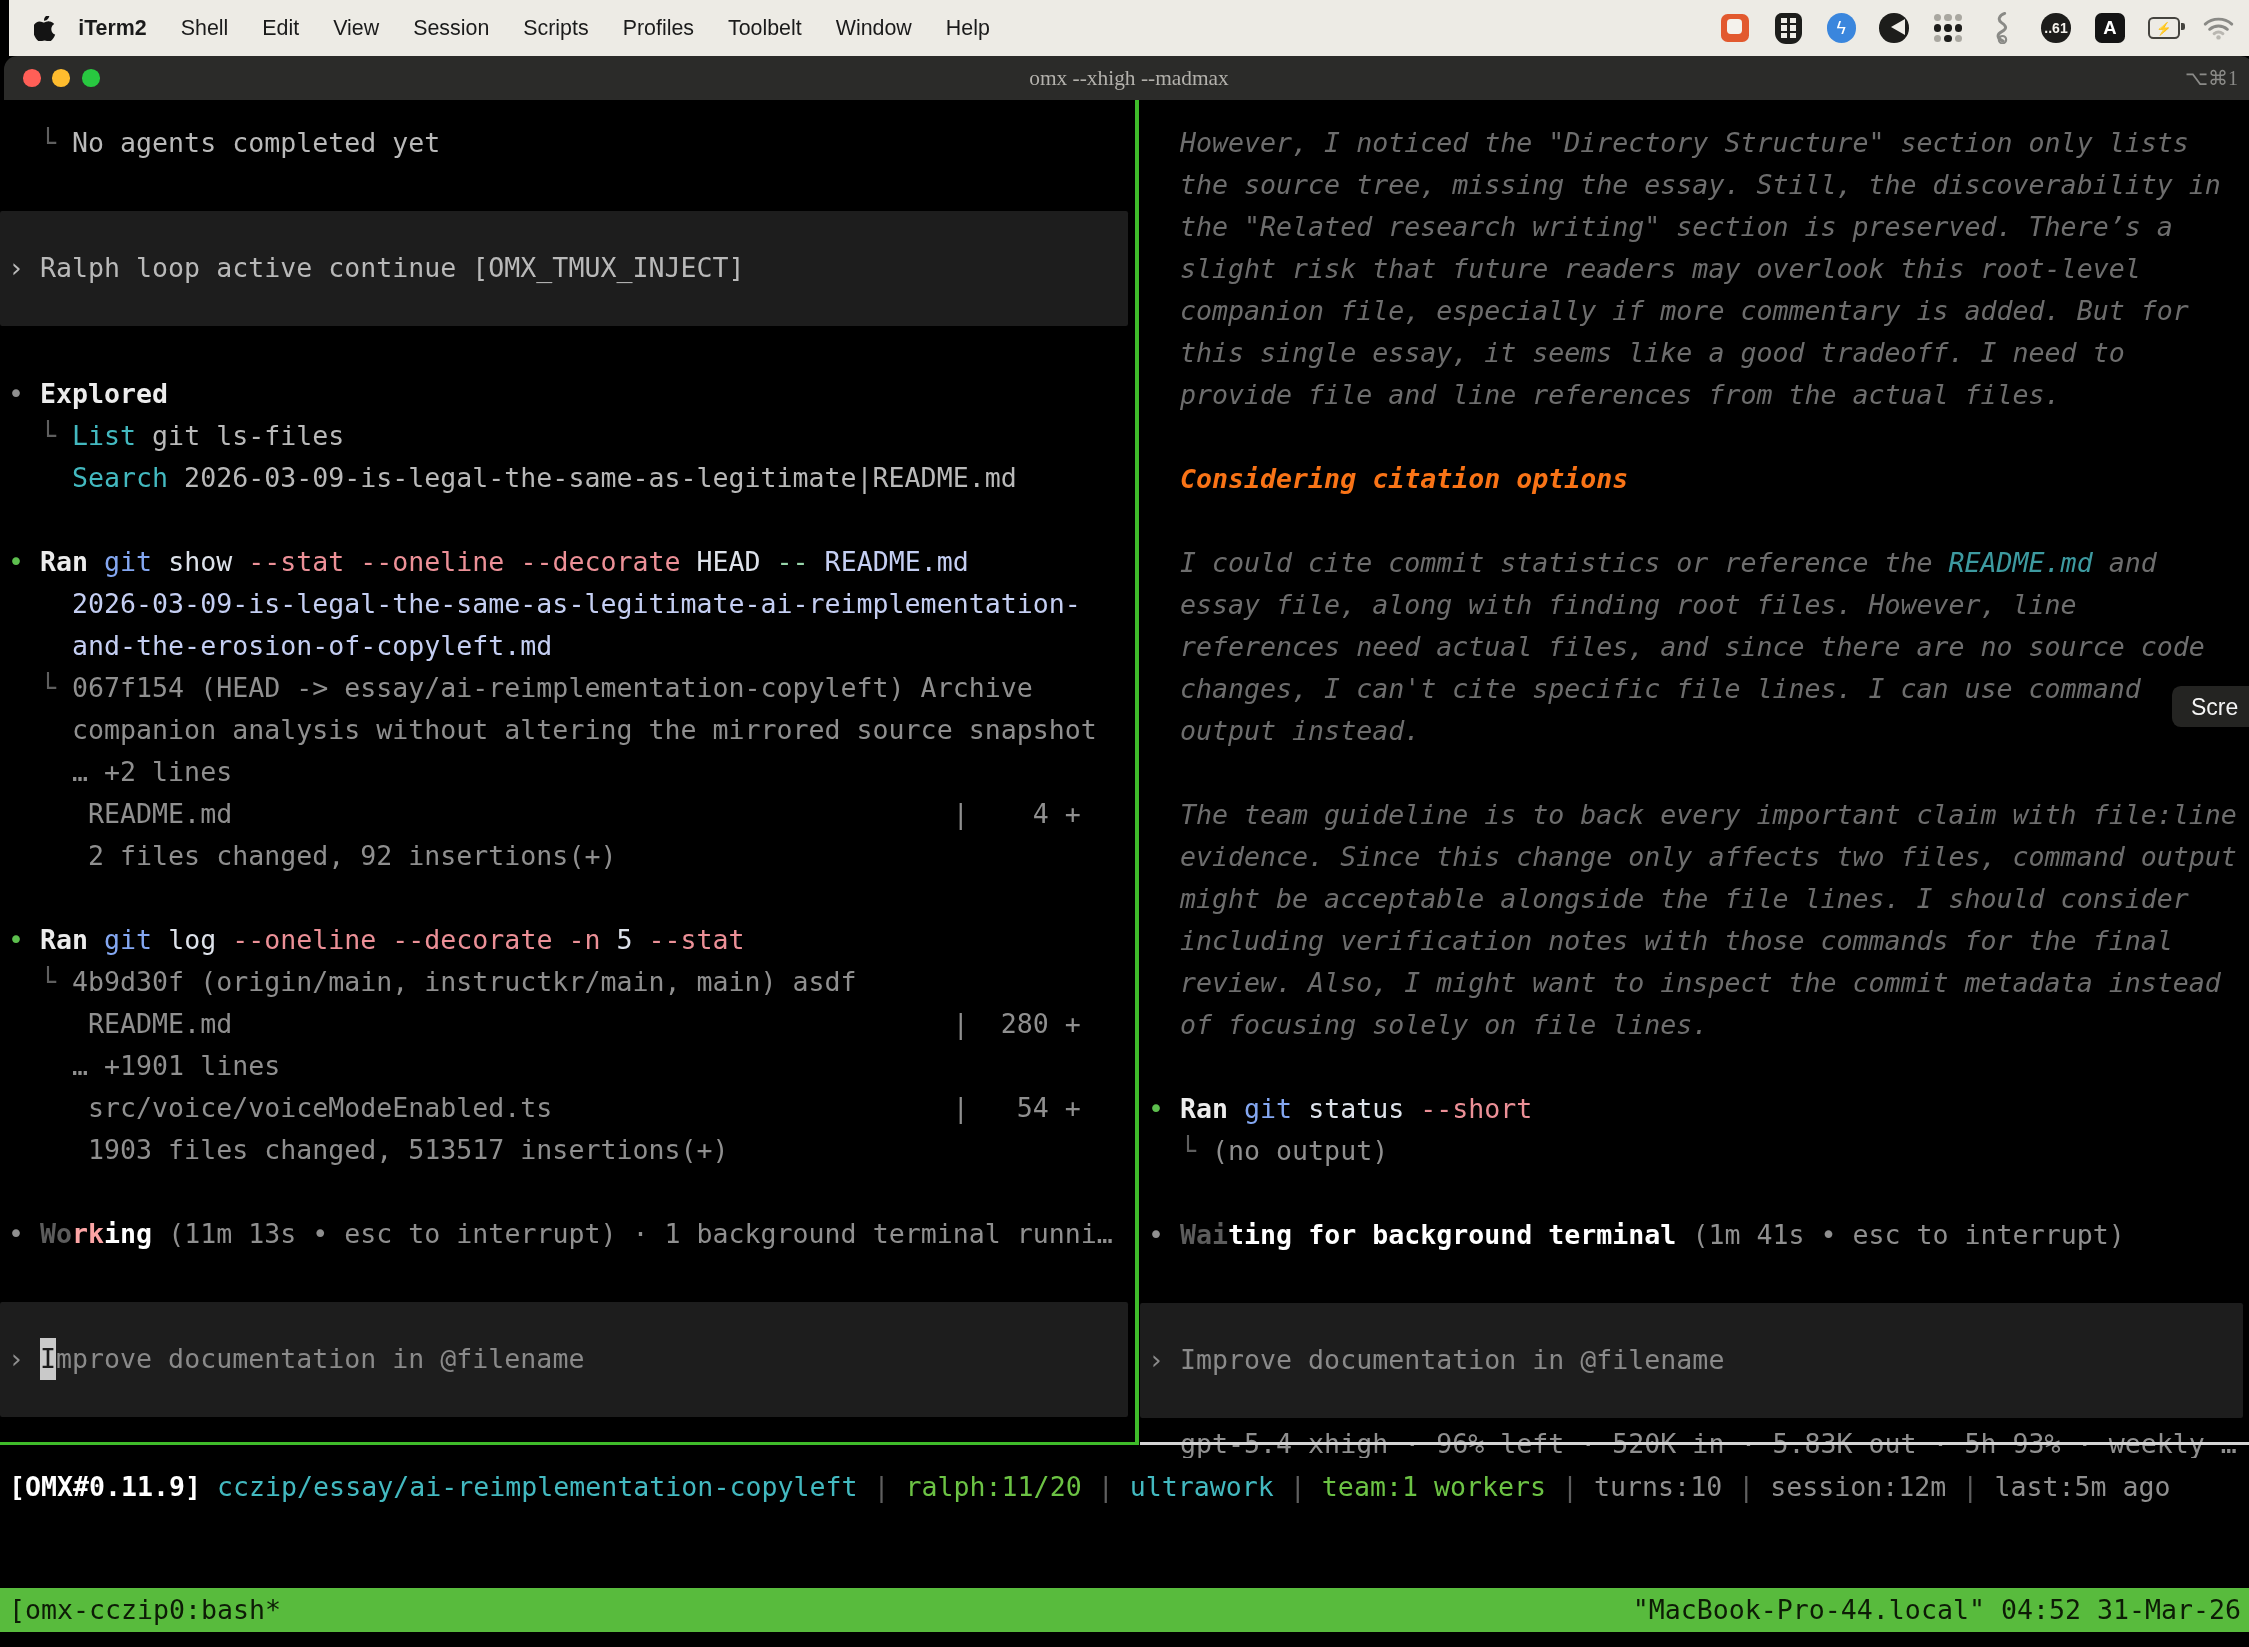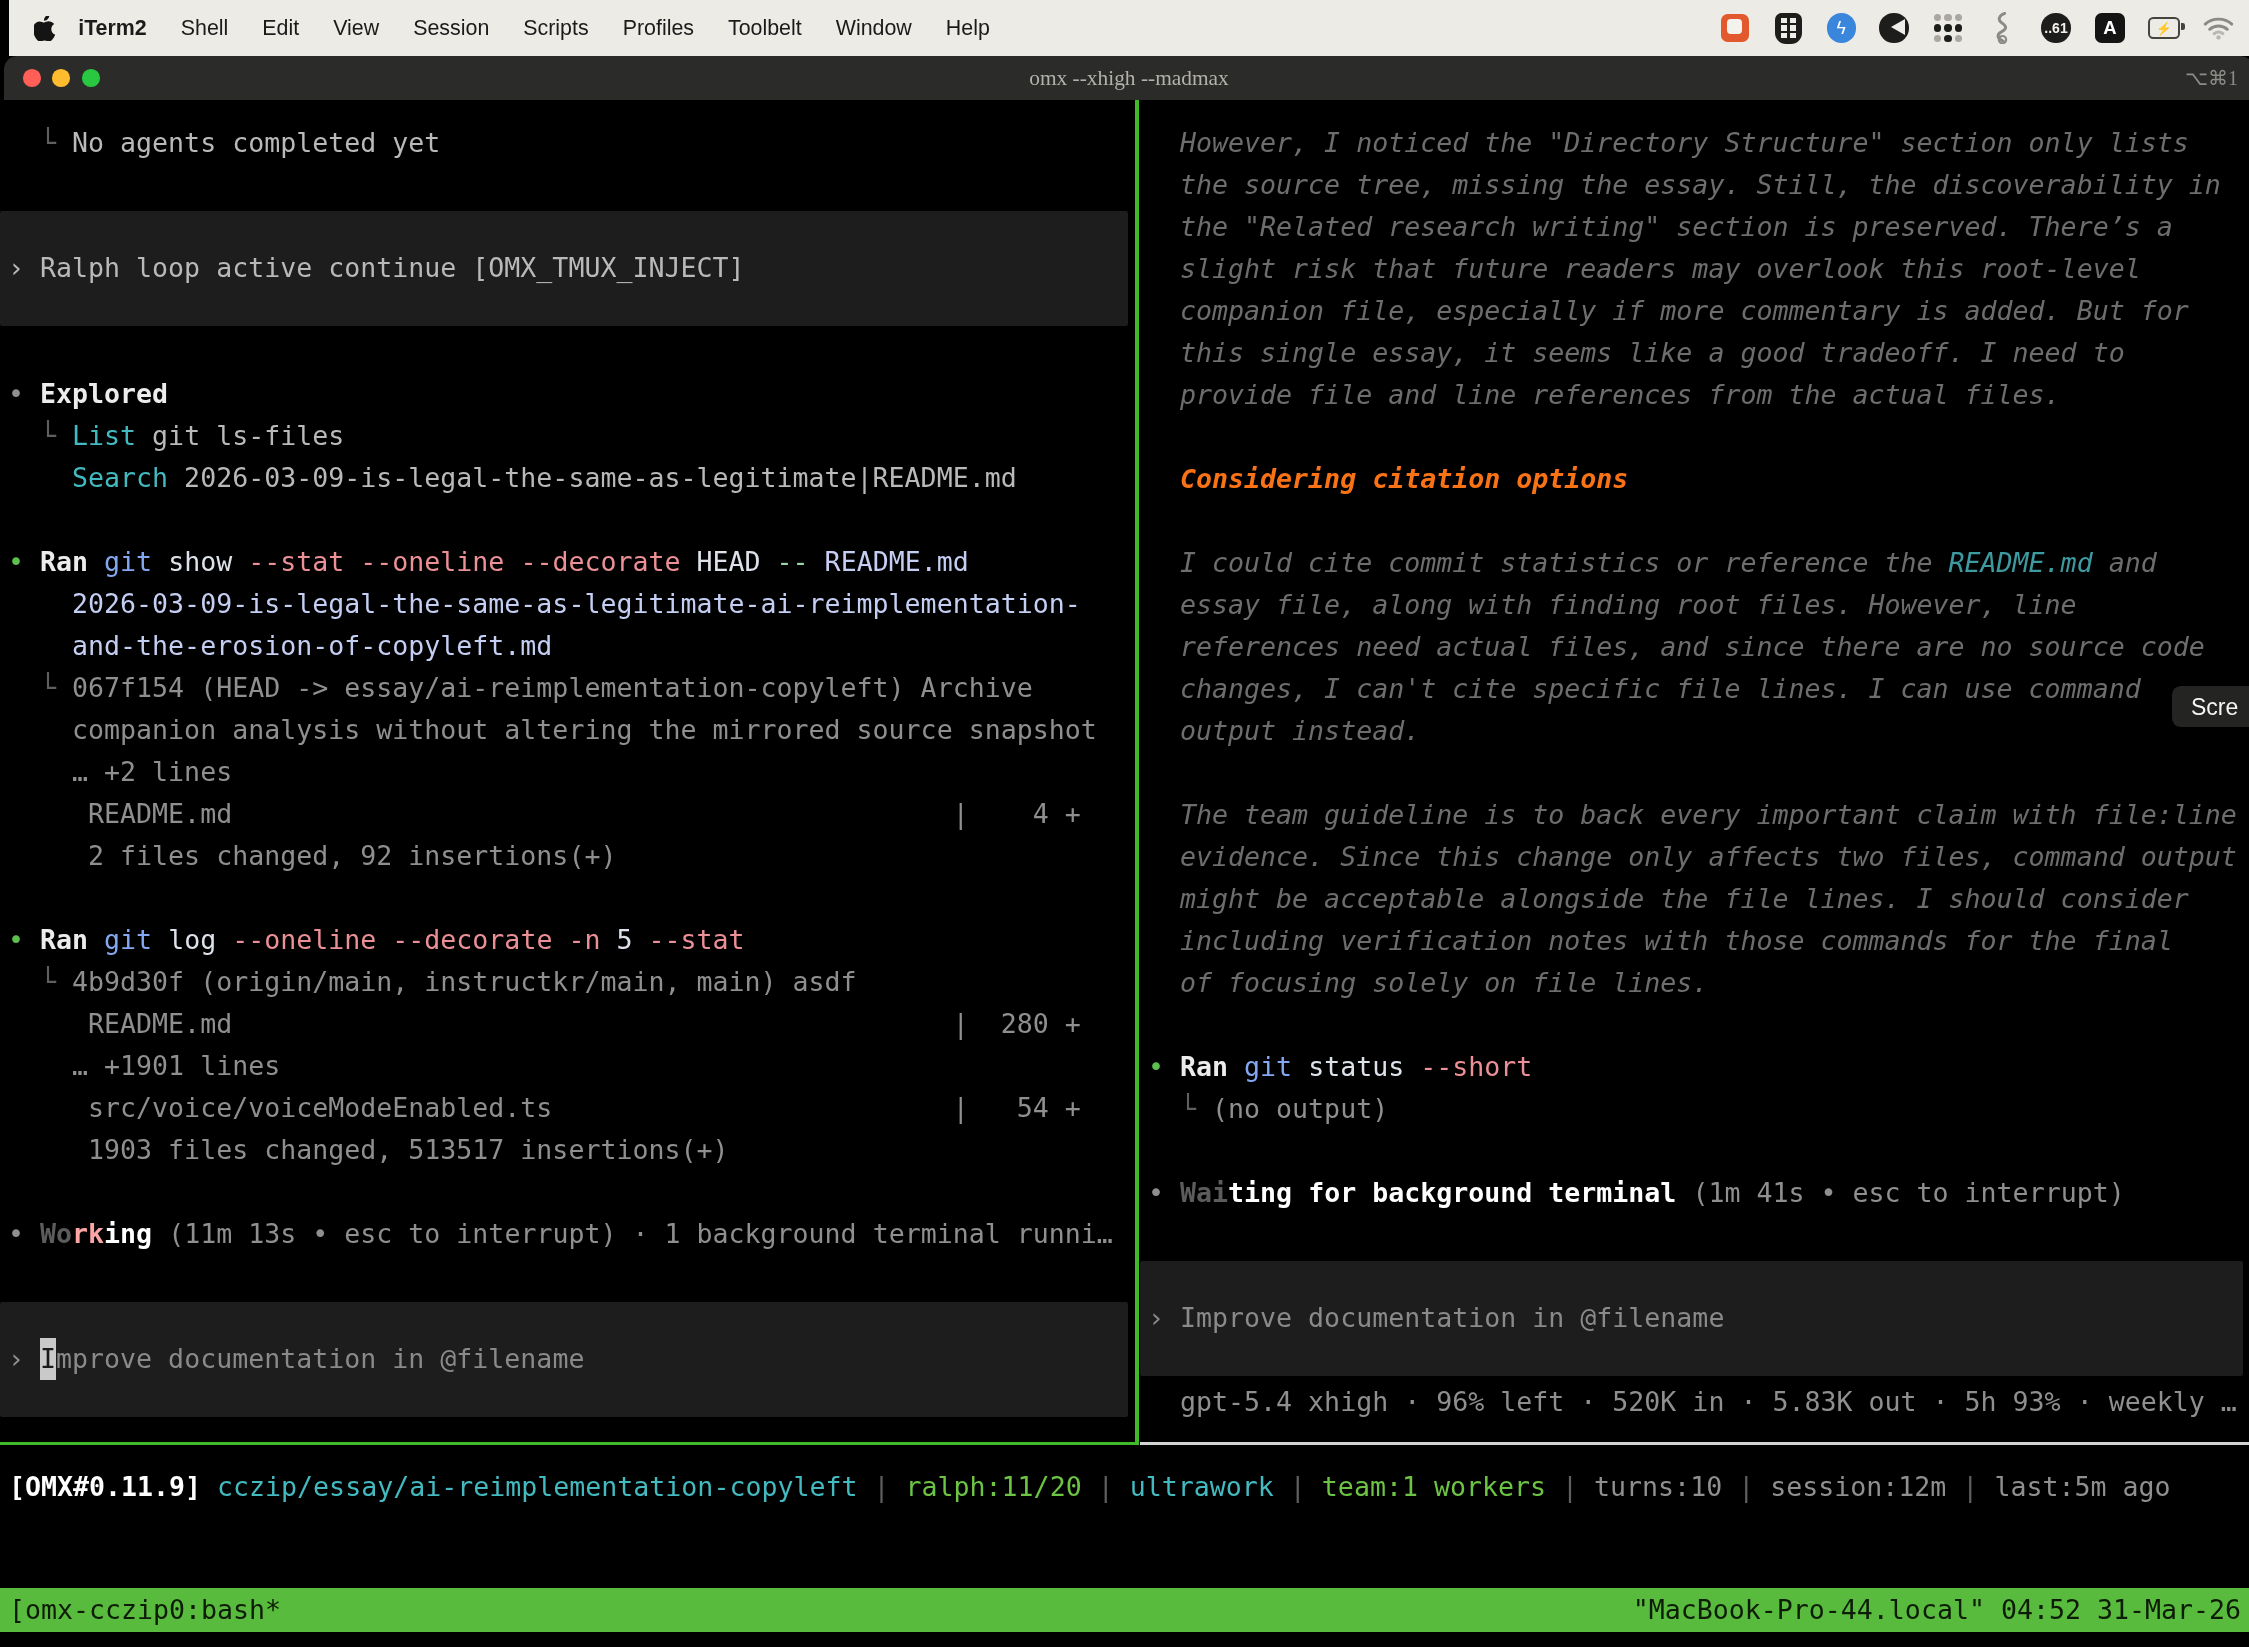--- a/index.html
+++ b/index.html
@@ -215,20 +215,21 @@
         <div class="trow"><span class="c-it">  I could cite commit statistics or reference the </span><span class="c-itcyan">README.md</span><span class="c-it"> and</span></div>
         <div class="trow"><span class="c-it">  essay file, along with finding root files. However, line</span></div>
         <div class="trow"><span class="c-it">  references need actual files, and since there are no source code</span></div>
         <div class="trow"><span class="c-it">  changes, I can't cite specific file lines. I can use command</span></div>
         <div class="trow"><span class="c-it">  output instead.</span></div>
         <div class="trow"> </div>
         <div class="trow"><span class="c-it">  The team guideline is to back every important claim with file:line</span></div>
         <div class="trow"><span class="c-it">  evidence. Since this change only affects two files, command output</span></div>
         <div class="trow"><span class="c-it">  might be acceptable alongside the file lines. I should consider</span></div>
         <div class="trow"><span class="c-it">  including verification notes with those commands for the final</span></div>
+        <div class="trow"><span class="c-it">  review. Also, I might want to inspect the commit metadata instead</span></div>
         <div class="trow"><span class="c-it">  of focusing solely on file lines.</span></div>
         <div class="trow"> </div>
         <div class="trow"><span class="c-green">• </span><span class="c-wbold">Ran</span><span class="c-blue"> git</span><span class="c-wlight"> status</span><span class="c-pink"> --short</span></div>
         <div class="trow"><span class="c-dim">  └ </span><span class="c-gray">(no output)</span></div>
         <div class="trow"> </div>
         <div class="trow"><span class="c-gray">• </span><span class="c-sh1">Wai</span><span class="c-wb">ting for background terminal</span><span class="c-gray"> (1m 41s • esc to interrupt)</span></div>
         <div class="trow"> </div>
         <div class="trow box3"><div class="tbox"><span class="c-ph">› Improve documentation in @filename</span></div></div>
         <div class="trow"><span class="c-gray">  gpt-5.4 xhigh · 96% left · 520K in · 5.83K out · 5h 93% · weekly …</span></div>
       </div>

